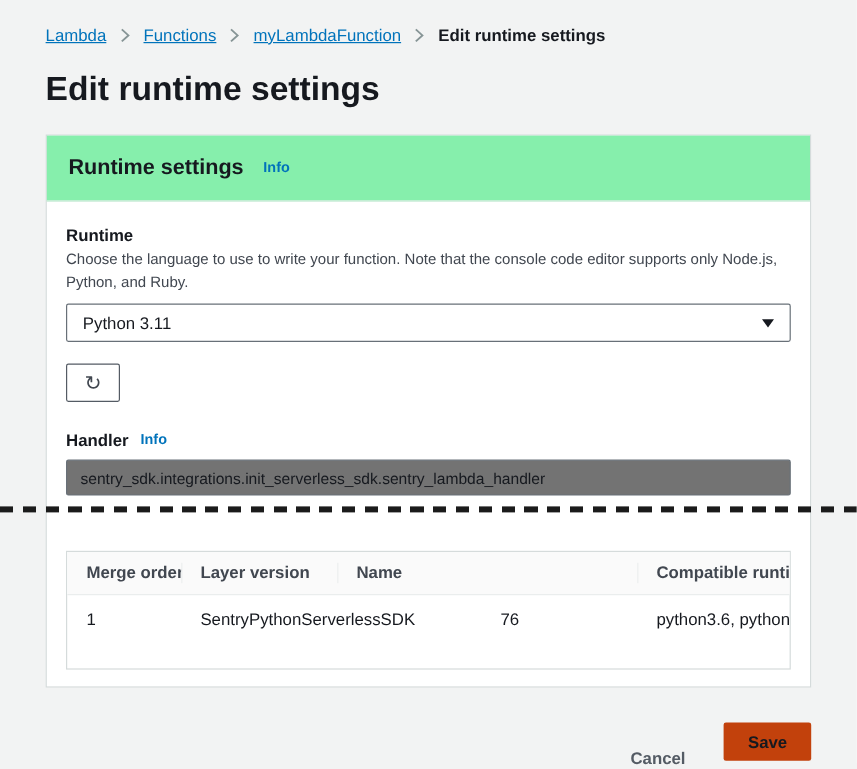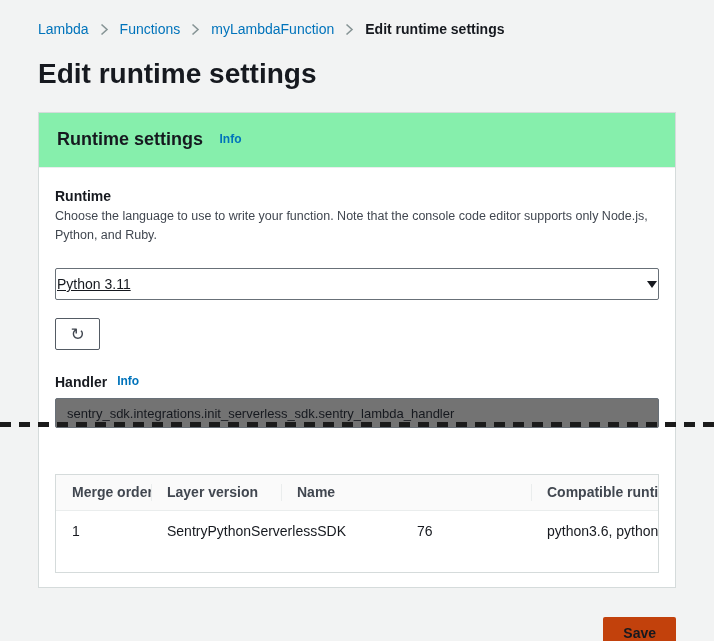--- a/index.html
+++ b/index.html
@@ -8,21 +8,21 @@
     background:#f2f3f3;
     font-family:"Liberation Sans", sans-serif;
     color:#16191f;
     position:relative;
     overflow:hidden;
   }
   .page{padding:0 38px;}
 
   
   .breadcrumb{display:flex;align-items:center;padding-top:21px;font-size:14px;}
-  .crumb-link{color:#0073bb;cursor:pointer;}
+  .crumb-link{color:#0073bb;text-decoration:underline;cursor:pointer;}
   .crumb-sep{margin:0 11px;display:flex;align-items:center;}
   .crumb-current{color:#16191f;font-weight:700;}
 
   
   .page-title{font-size:28px;font-weight:600;margin:18px 0 0 0;line-height:38px;color:#16191f;}
 
   
   .card{
     margin-top:19px;
     background:#ffffff;
@@ -35,24 +35,24 @@
   }
   .card-title{font-size:18px;font-weight:700;display:inline;}
   .info-link{font-size:12px;font-weight:700;color:#0073bb;margin-left:12px;cursor:pointer;position:relative;top:-2px;}
   .card-body{padding:18px 16px 14px 16px;}
 
   .field-label{font-size:14px;font-weight:600;line-height:20px;}
   .field-desc{font-size:12.5px;color:#414750;line-height:19px;margin-top:1px;}
 
   
   .select{
-    margin-top:23px;height:32px;box-sizing:border-box;
+    margin-top:8px;height:32px;box-sizing:border-box;
     border:1px solid #687078;border-radius:2px;background:#fff;
     display:flex;align-items:center;justify-content:space-between;
-    padding:0 1px;font-size:14px;cursor:pointer;text-decoration:underline;
+    padding:0 13px;font-size:14px;cursor:pointer;
   }
   .caret-down{
     width:0;height:0;
     border-left:5px solid transparent;
     border-right:5px solid transparent;
     border-top:7px solid #16191f;
   }
 
   
   .refresh-btn{

